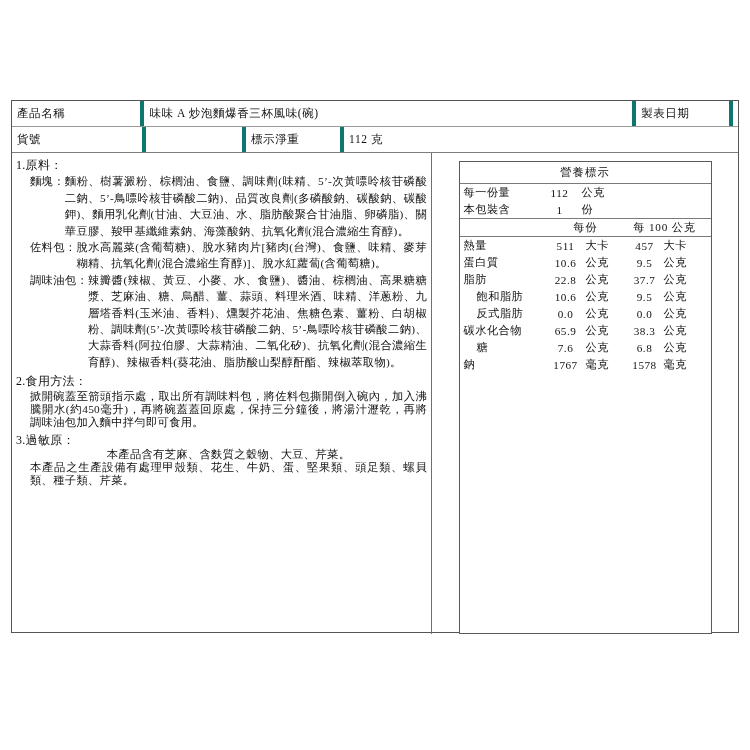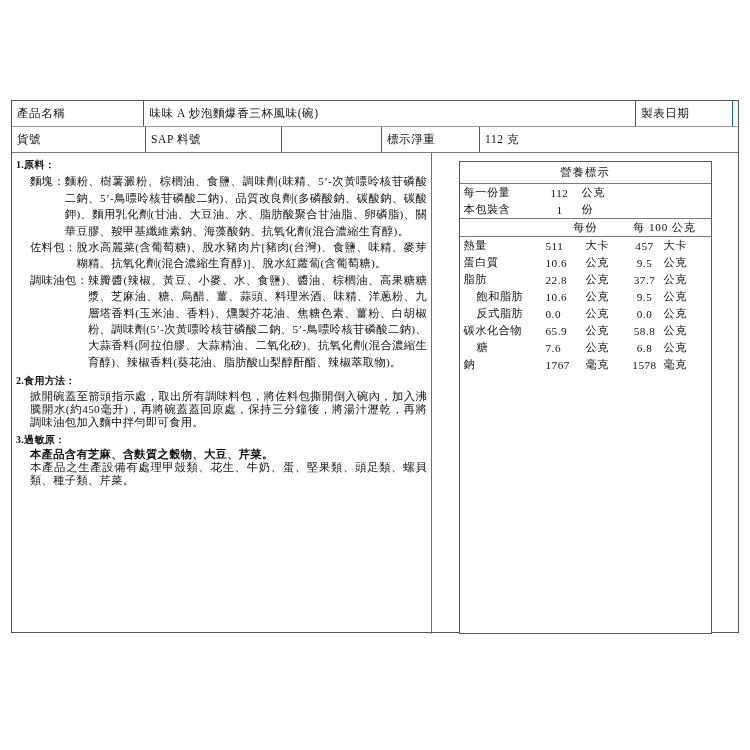--- a/index.html
+++ b/index.html
@@ -42,21 +42,21 @@
     box-sizing: border-box;
     display: flex;
     align-items: center;
     padding-left: 5px;
     font-size: 11.5px;
     letter-spacing: 0.6px;
     line-height: 1;
     white-space: nowrap;
     overflow: hidden;
   }
-  .bdr-r { border-right: 1px solid #0f766e; }
+  .bdr-r { border-right: 4px solid #0f766e; }
 
   .c-label1  { width: 134px; }
   .c-val1    { width: 262px; }
   .c-sap-lbl { width: 136px; }
   .c-sap-val { width: 100px; }
   .c-label2  { width: 98px; }
   .c-val2    { width: 1px; flex: 1 1 auto; }
 
   
   .c-prodname { width: 498px; }
@@ -82,24 +82,23 @@
     justify-content: center;
   }
 
   
   .sec {
     font-size: 11.3px;
     line-height: 16.4px;
     letter-spacing: 0.3px;
   }
   .sec-title {
-    font-size: 10px;
+    font-size: 12px;
     line-height: 16.4px;
     letter-spacing: 0.3px;
-    font-weight: bold;
   }
   .sub {
     display: flex;
     margin-left: 14px;
   }
   .sub-key {
     flex: 0 0 auto;
     white-space: nowrap;
     font-size: 11.3px;
     line-height: 16.4px;
@@ -114,21 +113,21 @@
     text-justify: inter-character;
   }
   .plain-block {
     margin-left: 14px;
     font-size: 11.3px;
     line-height: 13px;
     letter-spacing: 0.3px;
     text-align: justify;
     text-justify: inter-character;
   }
-  .plain-block.nojust { text-align: left; font-weight: bold; }
+  .plain-block.nojust { text-align: center; }
   .gap-sm { height: 3px; }
 
   
   .nutri {
     width: 253px;
     border: 1px solid #5a5a5a;
     box-sizing: border-box;
     font-size: 11.2px;
     letter-spacing: 0.5px;
     background: #fff;
@@ -142,21 +141,21 @@
   }
   .nrow {
     display: flex;
     align-items: center;
     height: 17px;
   }
   .nrow.thick-bot { border-bottom: 1px solid #7a7a7a; }
 
   .n-name   { width: 86px; padding-left: 4px; box-sizing: border-box; white-space: nowrap; }
   .n-name.indent { padding-left: 17px; }
-  .n-v1     { width: 40px; text-align: left; }
+  .n-v1     { width: 40px; text-align: center; }
   .n-u1     { width: 40px; text-align: left; }
   .n-v2     { width: 38px; text-align: center; }
   .n-u2     { width: 40px; text-align: left; }
 
   .n-head-blank { width: 86px; }
   .n-head-per   { width: 80px; text-align: center; letter-spacing: 1px; }
   .n-head-100   { width: 78px; text-align: center; letter-spacing: 0.8px; }
 
   .serv-name { width: 78px; padding-left: 4px; box-sizing: border-box; white-space: nowrap; }
   .serv-val  { width: 44px; text-align: center; }
@@ -169,21 +168,20 @@
 
   <div class="hdr-row r1">
     <div class="cell c-label1 bdr-r">產品名稱</div>
     <div class="cell c-prodname bdr-r">味味 A 炒泡麵爆香三杯風味(碗)</div>
     <div class="cell c-label2 bdr-r">製表日期</div>
     <div class="cell c-val2">2024.01.15</div>
   </div>
 
   <div class="hdr-row r2">
     <div class="cell c-label1 bdr-r">貨號</div>
-    <div class="cell c-sap-lbl bdr-r">SAP 料號</div>
     <div class="cell c-sap-val bdr-r"></div>
     <div class="cell c-label2 bdr-r">標示淨重</div>
     <div class="cell c-val2">112 克</div>
   </div>
 
   <div class="body-wrap">
 
     <div class="body-left">
 
       <div class="sec">
@@ -278,21 +276,21 @@
             <div class="n-name indent">反式脂肪</div>
             <div class="n-v1">0.0</div>
             <div class="n-u1">公克</div>
             <div class="n-v2">0.0</div>
             <div class="n-u2">公克</div>
           </div>
           <div class="nrow">
             <div class="n-name">碳水化合物</div>
             <div class="n-v1">65.9</div>
             <div class="n-u1">公克</div>
-            <div class="n-v2">58.8</div>
+            <div class="n-v2">38.3</div>
             <div class="n-u2">公克</div>
           </div>
           <div class="nrow">
             <div class="n-name indent">糖</div>
             <div class="n-v1">7.6</div>
             <div class="n-u1">公克</div>
             <div class="n-v2">6.8</div>
             <div class="n-u2">公克</div>
           </div>
           <div class="nrow">

